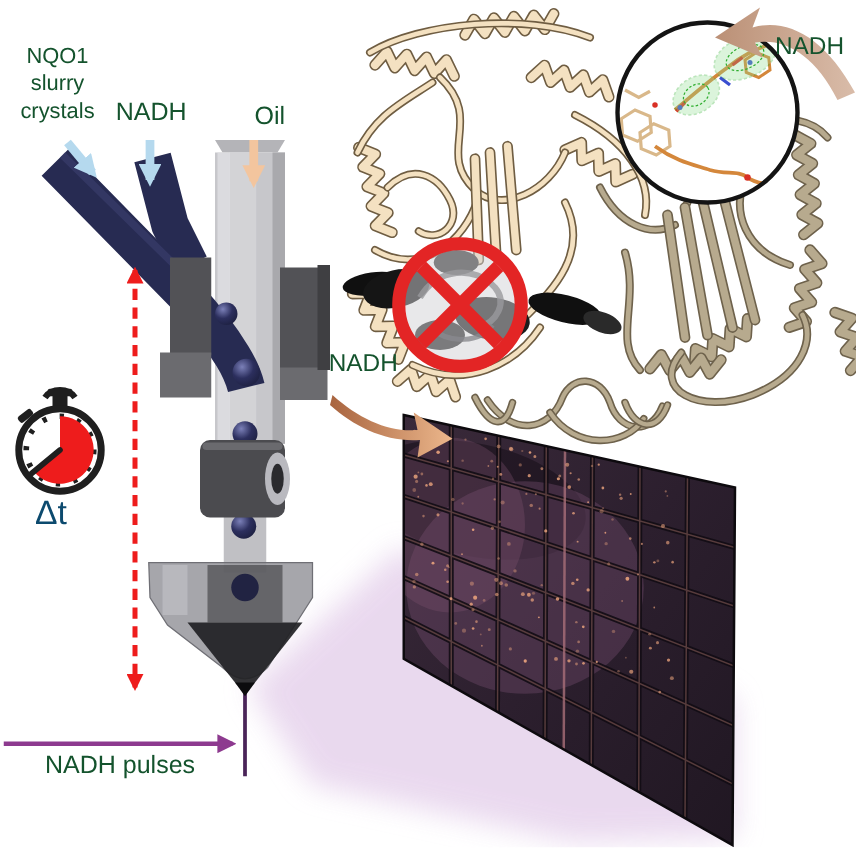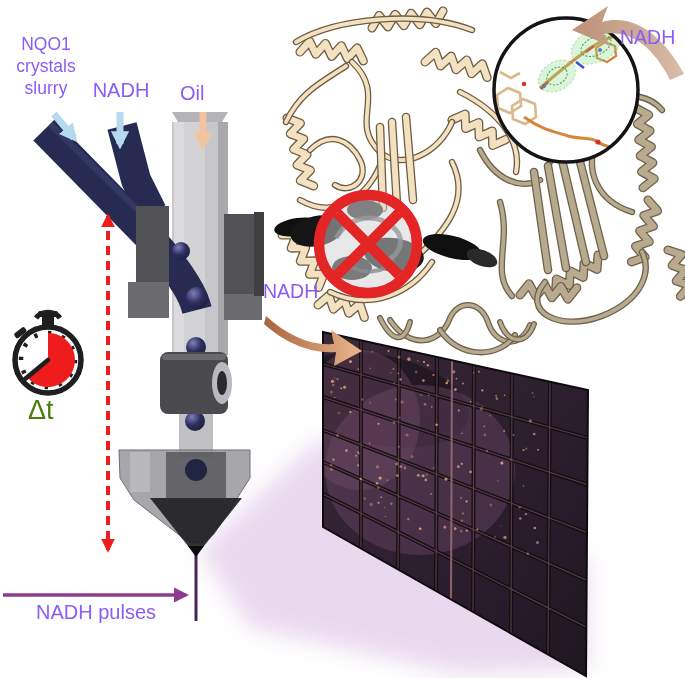--- a/index.html
+++ b/index.html
@@ -1,26 +1,26 @@
 <!DOCTYPE html>
 <html><head>
 <meta charset="utf-8">
 <style>
   html,body{margin:0;padding:0;background:#ffffff;}
   #fig{position:relative;width:685px;height:678px;overflow:hidden;background:#fff;
        font-family:"Liberation Sans",sans-serif;}
   #art{position:absolute;left:0;top:0;}
-  .lbl{position:absolute;color:#8b5cf6;white-space:nowrap;}
+  .lbl{position:absolute;color:#14532d;white-space:nowrap;}
   .lbl .ln{display:block;}
   #lbl-nqo1{left:2px;top:33px;width:88px;text-align:center;font-size:17.5px;line-height:22px;}
   #lbl-nadh-top{left:88px;top:79px;width:66px;text-align:center;font-size:20px;}
-  #lbl-oil{left:180px;top:82px;width:48px;text-align:left;font-size:20px;}
+  #lbl-oil{left:180px;top:82px;width:48px;text-align:right;font-size:20px;}
   #lbl-nadh-mid{left:263px;top:280px;font-size:19.5px;}
   #lbl-nadh-inset{left:620px;top:26px;font-size:19.5px;}
-  #lbl-delta-t{left:28px;top:395px;font-size:27px;color:#4d7c0f;}
+  #lbl-delta-t{left:28px;top:395px;font-size:27px;color:#0c4a6e;}
   #lbl-xfel{left:36px;top:601px;font-size:20px;}
 </style>
 </head>
 <body>
 
 <div id="fig">
 <svg id="art" width="685" height="678" viewBox="0 0 685 678" xmlns="http://www.w3.org/2000/svg">
   <defs>
     <marker id="ah-purple" viewBox="0 0 10 10" refX="8" refY="5" markerWidth="4.2" markerHeight="4.2" orient="auto">
           <path d="M0,0 L10,5 L0,10 z" fill="#8d3a8f"></path>
@@ -418,22 +418,22 @@
     <path d="M48,360 L48,333 A27,27 0 1 1 27.2,377.3 Z" fill="#ee1c1c"></path>
     <line x1="48" y1="360" x2="25" y2="379" stroke="#1f1f1f" stroke-width="4.5" stroke-linecap="round"></line>
     <circle cx="48" cy="360" r="33" fill="none" stroke="#1f1f1f" stroke-width="5.5"></circle>
   </g>
 
   <line x1="108" y1="216" x2="108" y2="550" stroke="#ee1c1c" stroke-width="4" stroke-dasharray="9 6" marker-start="url(#ah-red)" marker-end="url(#ah-red)"></line>
 </svg>
 
   <div class="lbl" id="lbl-nqo1">
     <span class="ln">NQO1</span>
+    <span class="ln">slurry</span>
     <span class="ln">crystals</span>
-    <span class="ln">slurry</span>
   </div>
   <div class="lbl" id="lbl-nadh-top">NADH</div>
   <div class="lbl" id="lbl-oil">Oil</div>
   <div class="lbl" id="lbl-nadh-mid">NADH</div>
   <div class="lbl" id="lbl-nadh-inset">NADH</div>
   <div class="lbl" id="lbl-delta-t">Δt</div>
   <div class="lbl" id="lbl-xfel">NADH pulses</div>
 </div>
 
 </body></html>

